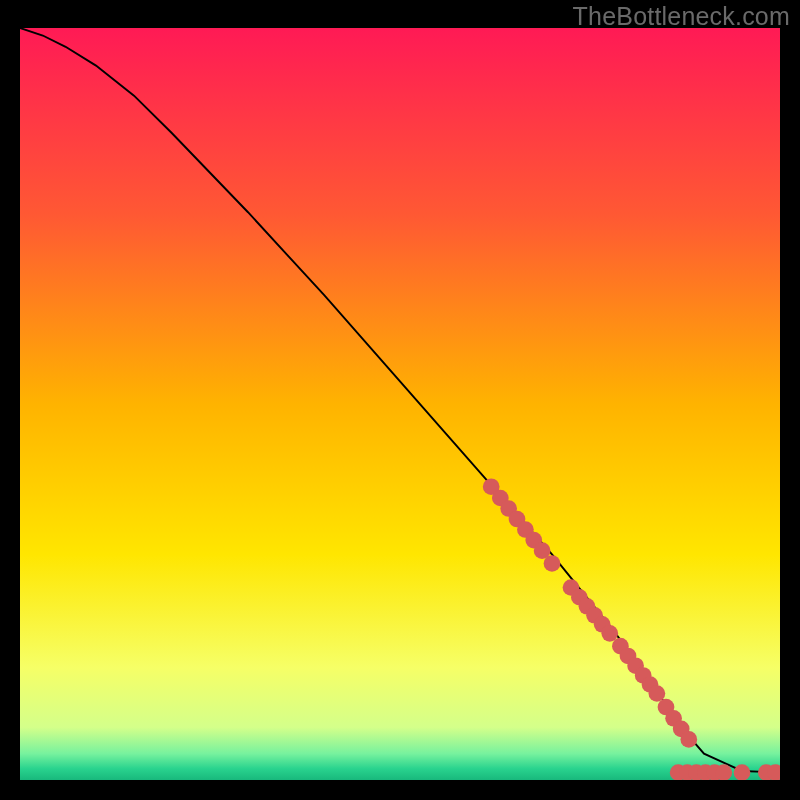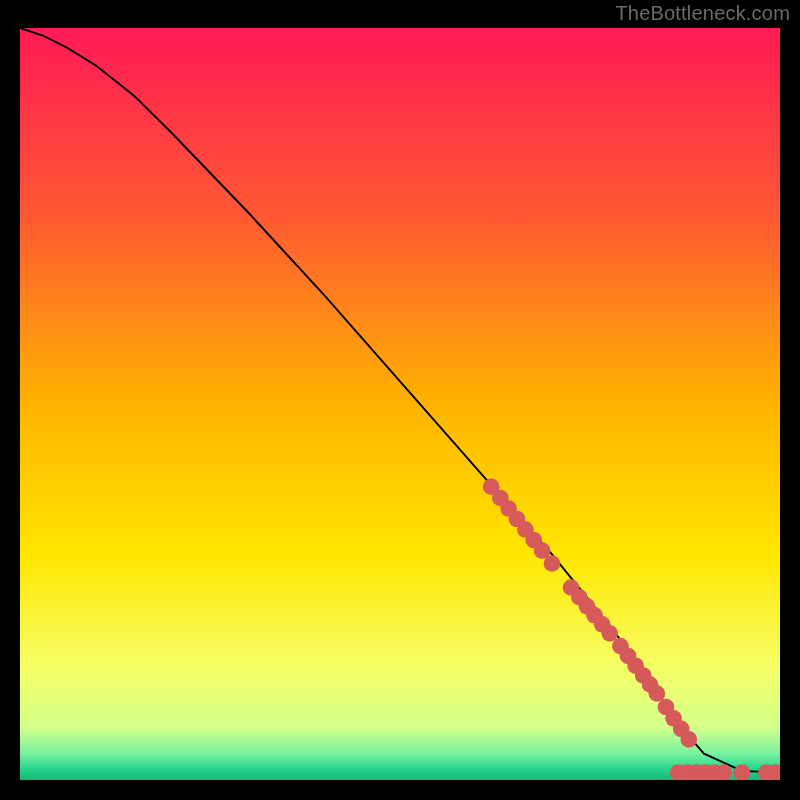--- a/index.html
+++ b/index.html
@@ -15,21 +15,21 @@
     position: relative;
     width: 800px;
     height: 800px;
     background: #000;
   }
   .attribution {
     position: absolute;
     top: 2px;
     right: 10px;
     color: #6a6a6a;
-    font-size: 20px;
+    font-size: 25px;
     letter-spacing: 0.2px;
   }
   .plot {
     position: absolute;
     left: 20px;
     top: 28px;
     width: 760px;
     height: 752px;
   }
   svg { display: block; }

